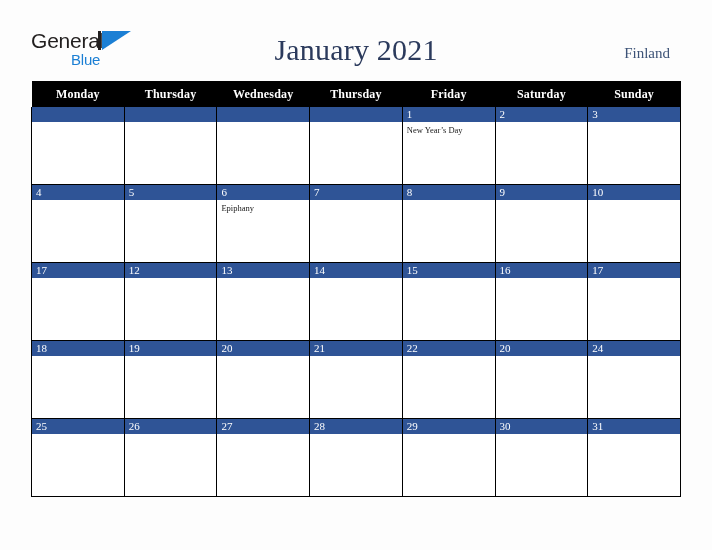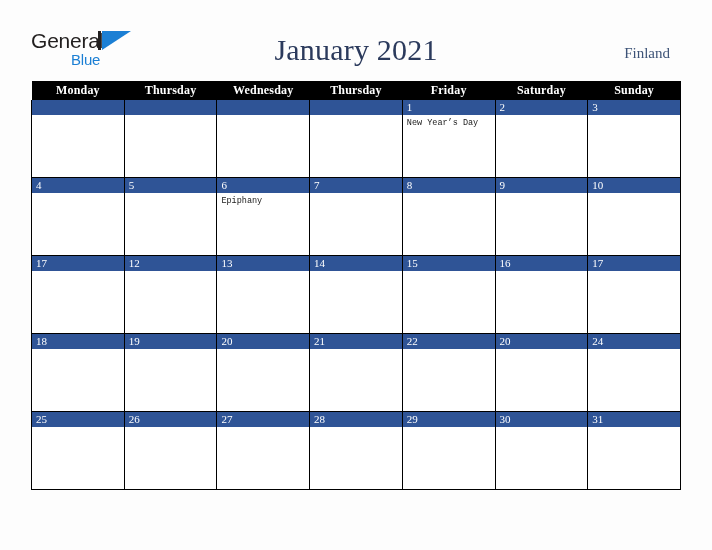--- a/index.html
+++ b/index.html
@@ -113,21 +113,21 @@
     width: 650px;
     border-collapse: collapse;
     table-layout: fixed;
   }
   .calendar th {
     background: #000000;
     color: #ffffff;
     font-family: "Liberation Serif", serif;
     font-size: 12px;
     font-weight: bold;
-    height: 19px;
+    height: 26px;
     padding: 0;
     text-align: center;
     letter-spacing: 0.2px;
     border: none;
   }
   .calendar td {
     padding: 0;
     vertical-align: top;
     border-left: 1px solid #000;
     border-right: 1px solid #000;
@@ -145,21 +145,21 @@
     font-size: 11px;
     padding-left: 4px;
     overflow: hidden;
   }
   .day-body {
     height: 62px;
     padding: 3px 3px 0 4px;
     background: #ffffff;
   }
   .event {
-    font-family: Liberation Mono, monospace;
+    font-family: Liberation Serif, serif;
     font-size: 8.5px;
     color: #1a1a1a;
     line-height: 11px;
     white-space: nowrap;
   }
 </style>
 </head>
 <body>
 
 <div class="page-header">

